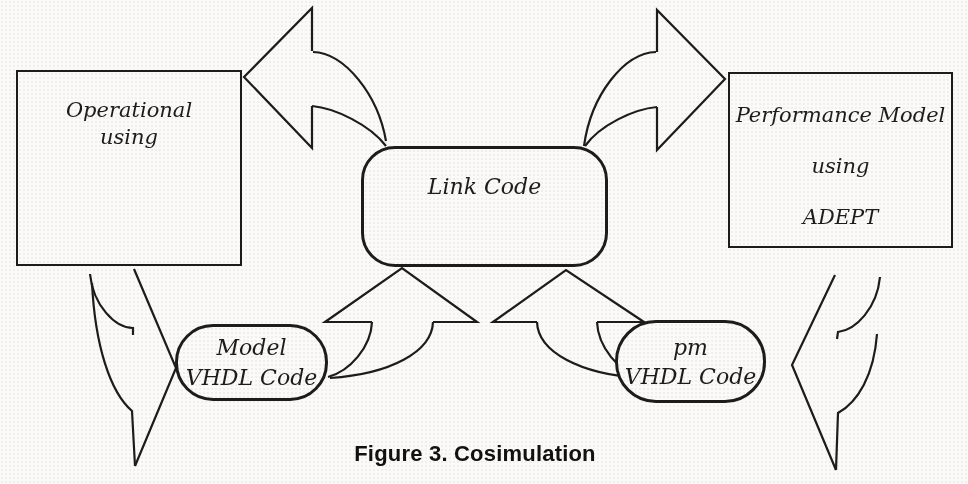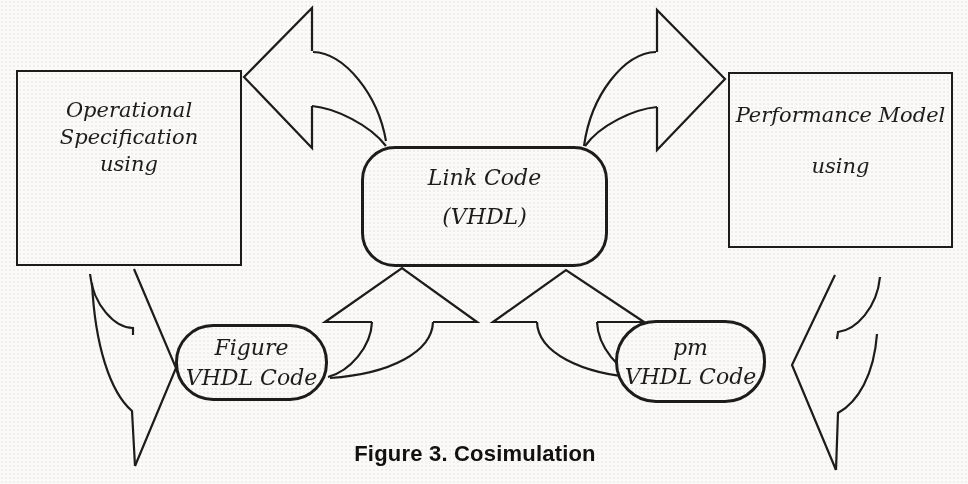--- a/index.html
+++ b/index.html
@@ -44,21 +44,21 @@
     left:728px;top:72px;width:225px;height:176px;
     font-size:21px;line-height:27px;
     padding-top:28px;justify-content:flex-start;
   }
   #adept-box .ln + .ln{margin-top:24px;}
 
   #link-code-node{
     left:361px;top:146px;width:247px;height:121px;
     border-width:3px;border-radius:34px;
     font-size:22px;line-height:27px;
-    padding-top:15px;justify-content:flex-start;
+    padding-top:24px;justify-content:flex-start;
   }
   #link-code-node .ln + .ln{margin-top:12px;}
 
   #opspec-node{
     left:175px;top:324px;width:153px;height:77px;
     border-width:3px;border-radius:38px;
     font-size:22px;line-height:30px;
     justify-content:center;
   }
   #pm-node{
@@ -118,36 +118,35 @@
 
     <g>
       <path d="M835,275 L792,365 L836,470"></path>
       <path d="M880,277 C877,308 856,330 838,332 L837,339"></path>
       <path d="M877,334 C874,375 858,402 838,413 L836,470"></path>
     </g>
   </svg>
 
   <div class="node" id="statechart-box">
     <span class="ln">Operational</span>
-    <span class="ln">Specification</span>
     <span class="ln">using</span>
   </div>
 
   <div class="node" id="adept-box">
     <span class="ln">Performance Model</span>
     <span class="ln">using</span>
+    <span class="ln">ADEPT</span>
   </div>
 
   <div class="node" id="link-code-node">
     <span class="ln">Link Code</span>
-    <span class="ln">(VHDL)</span>
   </div>
 
   <div class="node" id="opspec-node">
-    <span class="ln">Figure</span>
+    <span class="ln">Model</span>
     <span class="ln">VHDL Code</span>
   </div>
 
   <div class="node" id="pm-node">
     <span class="ln">pm</span>
     <span class="ln">VHDL Code</span>
   </div>
 
   <div id="figure-caption">Figure 3. Cosimulation</div>
 

